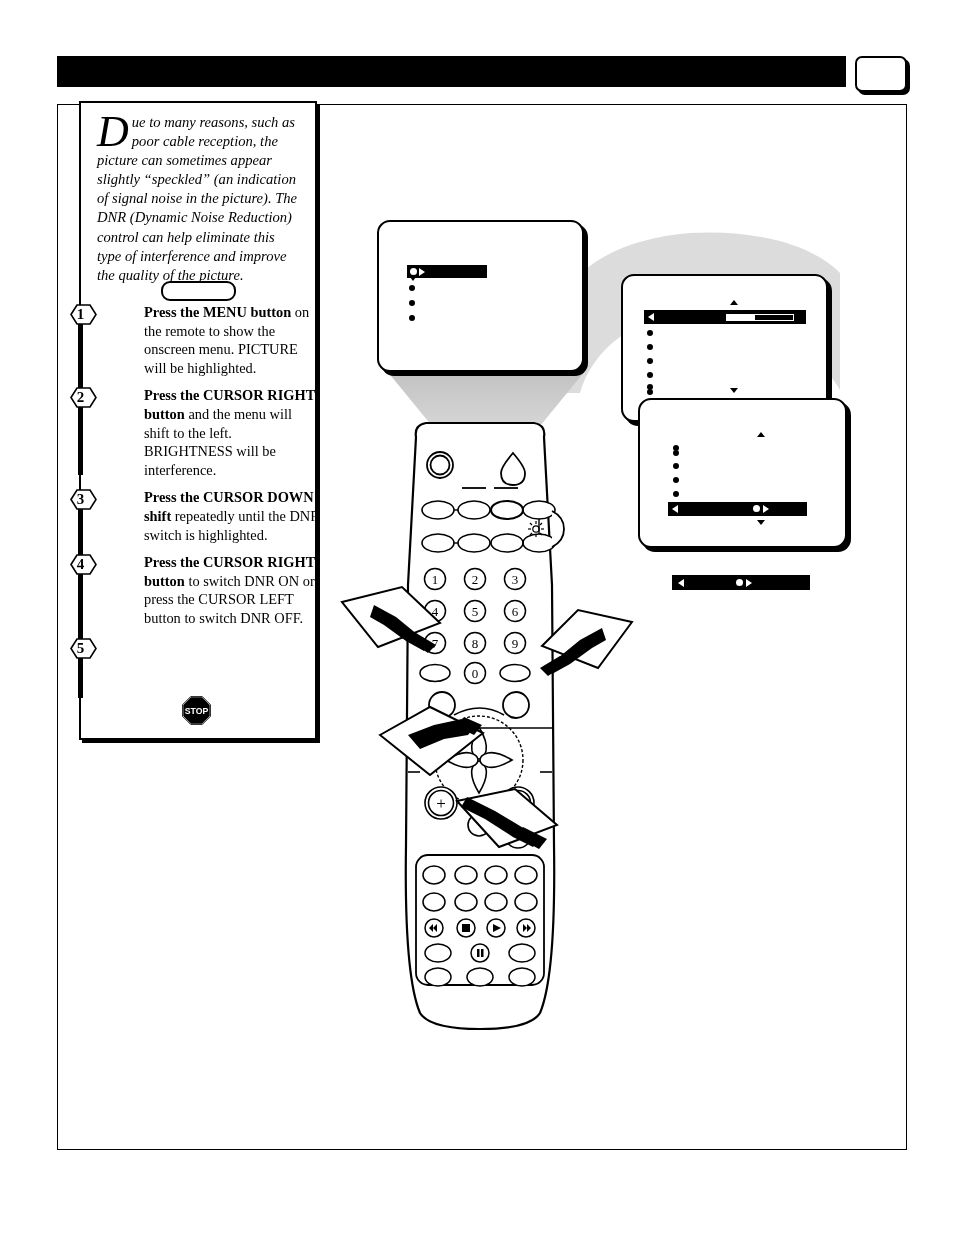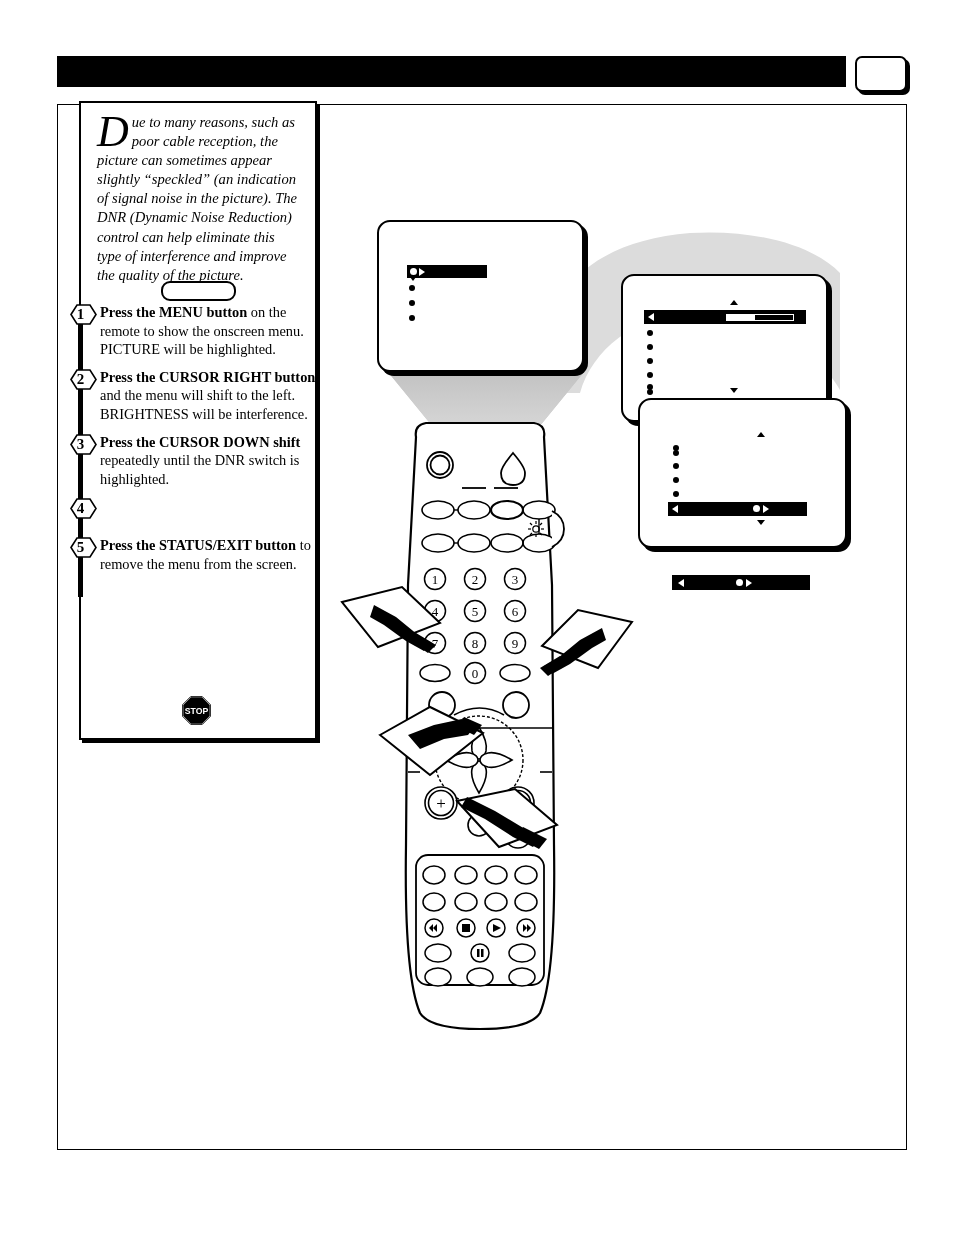--- a/index.html
+++ b/index.html
@@ -170,20 +170,21 @@
     left: 8px;
     top: 20px;
     width: 5px;
     background: #000000;
   }
   .step-text {
     font-family: "Liberation Serif", serif;
     font-size: 14.4px;
     line-height: 18.6px;
     text-align: left;
+    margin-left: 44px;
   }
   .step-text b { font-weight: bold; }
 
   .stop-icon {
     position: absolute;
     left: 182px;
     top: 696px;
     width: 29px;
     height: 29px;
   }
@@ -338,30 +339,30 @@
         <div class="step-text"><b>Press the CURSOR DOWN shift</b><span> repeatedly until the DNR switch is highlighted.</span></div>
       </div>
       <div class="step">
         <div class="step-marker">
           <svg class="step-diamond" viewBox="0 0 27 21">
             <path d="M1,10.5 L7,1 L20,1 L26,10.5 L20,20 L7,20 Z" fill="#ffffff" stroke="#000000" stroke-width="1.6"></path>
           </svg>
           <span class="step-num">4</span>
           <div class="step-rail" style="height: 68px;"></div>
         </div>
+        <div class="step-text"><b>Press the CURSOR RIGHT button</b><span> to switch DNR ON or press the CURSOR LEFT button to switch DNR OFF.</span></div>
       </div>
       <div class="step">
         <div class="step-marker">
           <svg class="step-diamond" viewBox="0 0 27 21">
             <path d="M1,10.5 L7,1 L20,1 L26,10.5 L20,20 L7,20 Z" fill="#ffffff" stroke="#000000" stroke-width="1.6"></path>
           </svg>
           <span class="step-num">5</span>
           <div class="step-rail" style="height: 40px;"></div>
         </div>
-        <div class="step-text"><b>Press the STATUS/EXIT button</b><span> to remove the menu from the screen.</span></div>
       </div>
     </div>
 
   <div class="stop-icon">
     <svg viewBox="0 0 100 100" width="29" height="29">
       <polygon points="30,2 70,2 98,30 98,70 70,98 30,98 2,70 2,30" fill="#000000" stroke="#000000" stroke-width="3"></polygon>
       <polygon points="30,2 70,2 98,30 98,70 70,98 30,98 2,70 2,30" fill="none" stroke="#ffffff" stroke-width="5"></polygon>
       <polygon points="30,2 70,2 98,30 98,70 70,98 30,98 2,70 2,30" fill="none" stroke="#000000" stroke-width="3"></polygon>
       <text x="50" y="62" text-anchor="middle" fill="#ffffff" font-family="Liberation Sans, sans-serif" font-size="30" font-weight="bold">STOP</text>
     </svg>

